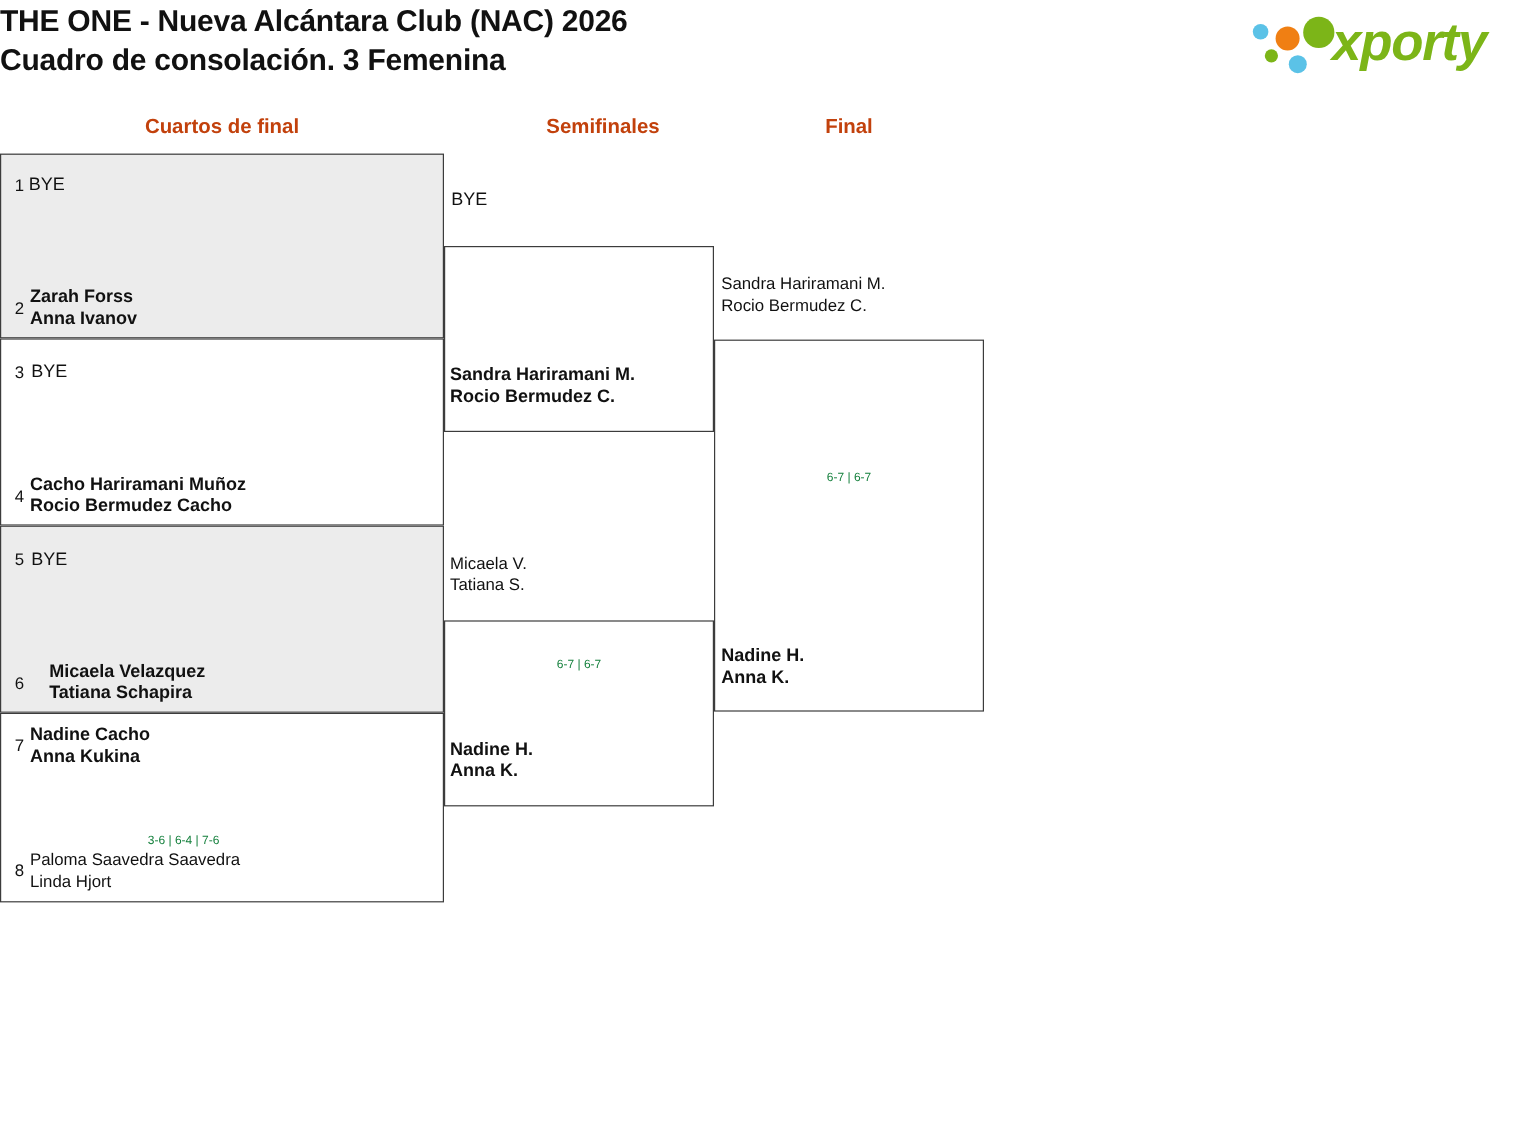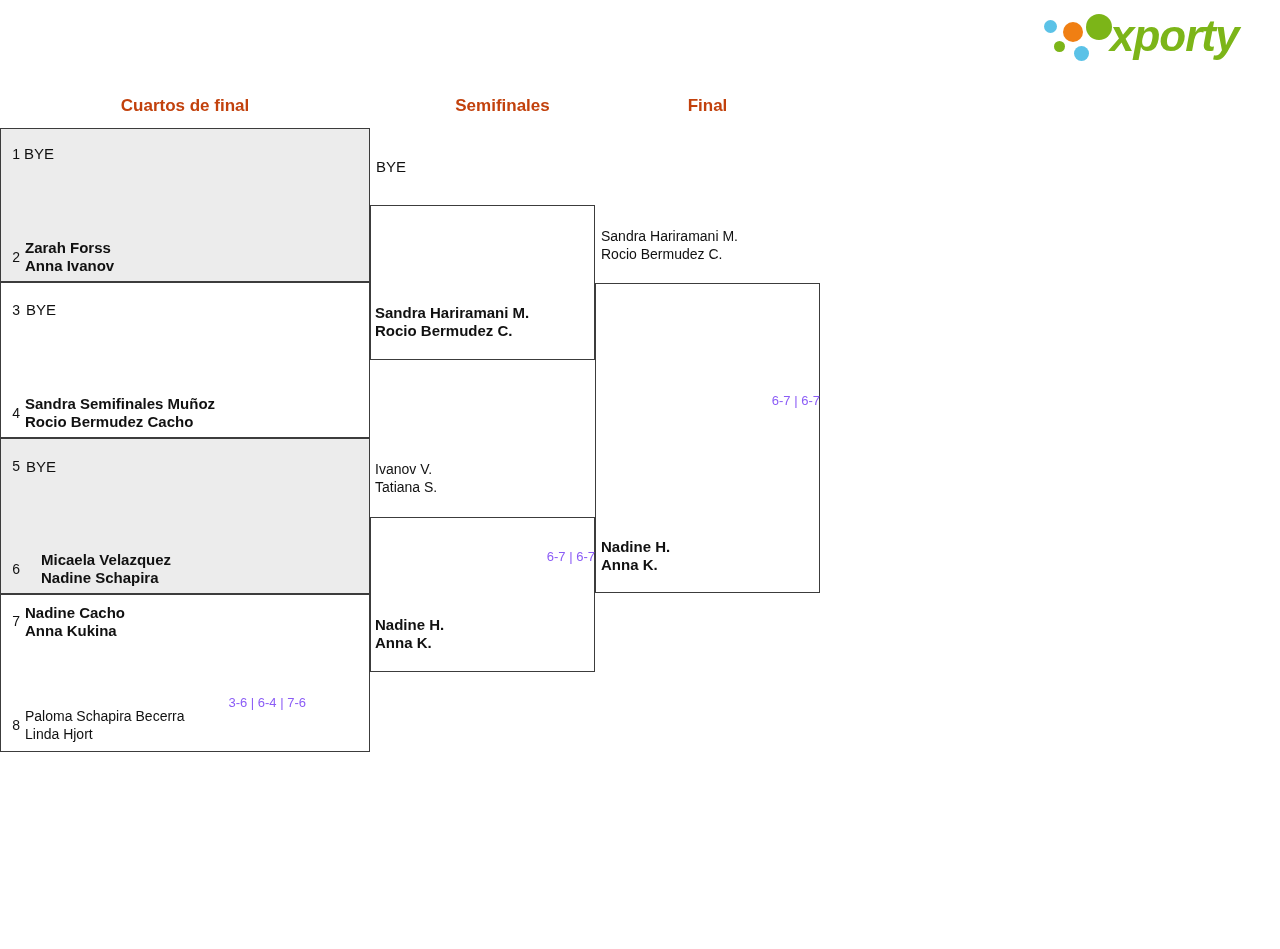--- a/index.html
+++ b/index.html
@@ -107,36 +107,40 @@
     font-size: 14px;
     line-height: 18px;
     white-space: nowrap;
   }
   .pair .pl { display: block; }
   .pair.bold { font-weight: bold; font-size: 15px; }
   .pair.reg  { font-weight: normal; }
 
   .score {
     position: absolute;
-    font-size: 13px;
-    color: #8b5cf6;
-    text-align: right;
+    font-size: 10px;
+    color: #15803d;
+    text-align: center;
     white-space: nowrap;
   }
   .bye {
     position: absolute;
     font-size: 15px;
     color: #111;
     white-space: nowrap;
   }
 </style>
 </head>
 <body>
 
 <div class="header">
+  <div class="title-block">
+    <span class="title-line">THE ONE - Nueva Alcántara Club (NAC) 2026</span>
+    <span class="title-line">Cuadro de consolación. 3 Femenina</span>
+  </div>
 
   <div class="logo">
     <div class="logo-dots">
       <span class="dot" style="left:0px;  top:8px;  width:13px; height:13px; background:#5bc2e7;"></span>
       <span class="dot" style="left:10px; top:29px; width:11px; height:11px; background:#7cb518;"></span>
       <span class="dot" style="left:19px; top:10px; width:20px; height:20px; background:#f07f13;"></span>
       <span class="dot" style="left:30px; top:34px; width:15px; height:15px; background:#5bc2e7;"></span>
       <span class="dot" style="left:42px; top:2px;  width:26px; height:26px; background:#7cb518;"></span>
     </div>
     <div class="logo-word">xporty</div>
@@ -158,58 +162,58 @@
     <span class="pl">Zarah Forss</span>
     <span class="pl">Anna Ivanov</span>
   </div>
 
   <div class="cell plain" style="left:0px; top:154px; width:370px; height:156px;">
   </div>
   <div class="seed" style="left:0px; top:174px;">3</div>
   <div class="bye" style="left:26px; top:173px;">BYE</div>
   <div class="seed" style="left:0px; top:277px;">4</div>
   <div class="pair bold" style="left:25px; top:267px;">
-    <span class="pl">Sandra Semifinales Muñoz</span>
+    <span class="pl">Cacho Hariramani Muñoz</span>
     <span class="pl">Rocio Bermudez Cacho</span>
   </div>
 
   <div class="cell shaded" style="left:0px; top:310px; width:370px; height:156px;">
   </div>
   <div class="seed" style="left:0px; top:330px;">5</div>
   <div class="bye" style="left:26px; top:330px;">BYE</div>
   <div class="seed" style="left:0px; top:433px;">6</div>
   <div class="pair bold" style="left:25px; top:423px;margin-left:16px;">
     <span class="pl">Micaela Velazquez</span>
-    <span class="pl">Nadine Schapira</span>
+    <span class="pl">Tatiana Schapira</span>
   </div>
 
   <div class="cell plain" style="left:0px; top:466px; width:370px; height:158px;">
   </div>
   <div class="seed" style="left:0px; top:485px;">7</div>
   <div class="pair bold" style="left:25px; top:476px;">
     <span class="pl">Nadine Cacho</span>
     <span class="pl">Anna Kukina</span>
   </div>
   <div class="score" style="left:0px; top:538px; width:306px;margin-top:29px;">3-6 | 6-4 | 7-6</div>
   <div class="seed" style="left:0px; top:589px;">8</div>
   <div class="pair reg" style="left:25px; top:579px;">
-    <span class="pl">Paloma Schapira Becerra</span>
+    <span class="pl">Paloma Saavedra Saavedra</span>
     <span class="pl">Linda Hjort</span>
   </div>
 
   <div class="bye" style="left:376px; top:30px;">BYE</div>
   <div class="cell plain" style="left:370px; top:77px; width:225px; height:155px;">
   </div>
   <div class="pair bold" style="left:375px; top:176px;">
     <span class="pl">Sandra Hariramani M.</span>
     <span class="pl">Rocio Bermudez C.</span>
   </div>
 
   <div class="pair reg" style="left:375px; top:332px;">
-    <span class="pl">Ivanov V.</span>
+    <span class="pl">Micaela V.</span>
     <span class="pl">Tatiana S.</span>
   </div>
   <div class="cell plain" style="left:370px; top:389px; width:225px; height:155px;">
   </div>
   <div class="score" style="left:370px; top:421px; width:225px;">6-7 | 6-7</div>
   <div class="pair bold" style="left:375px; top:488px;">
     <span class="pl">Nadine H.</span>
     <span class="pl">Anna K.</span>
   </div>
 

